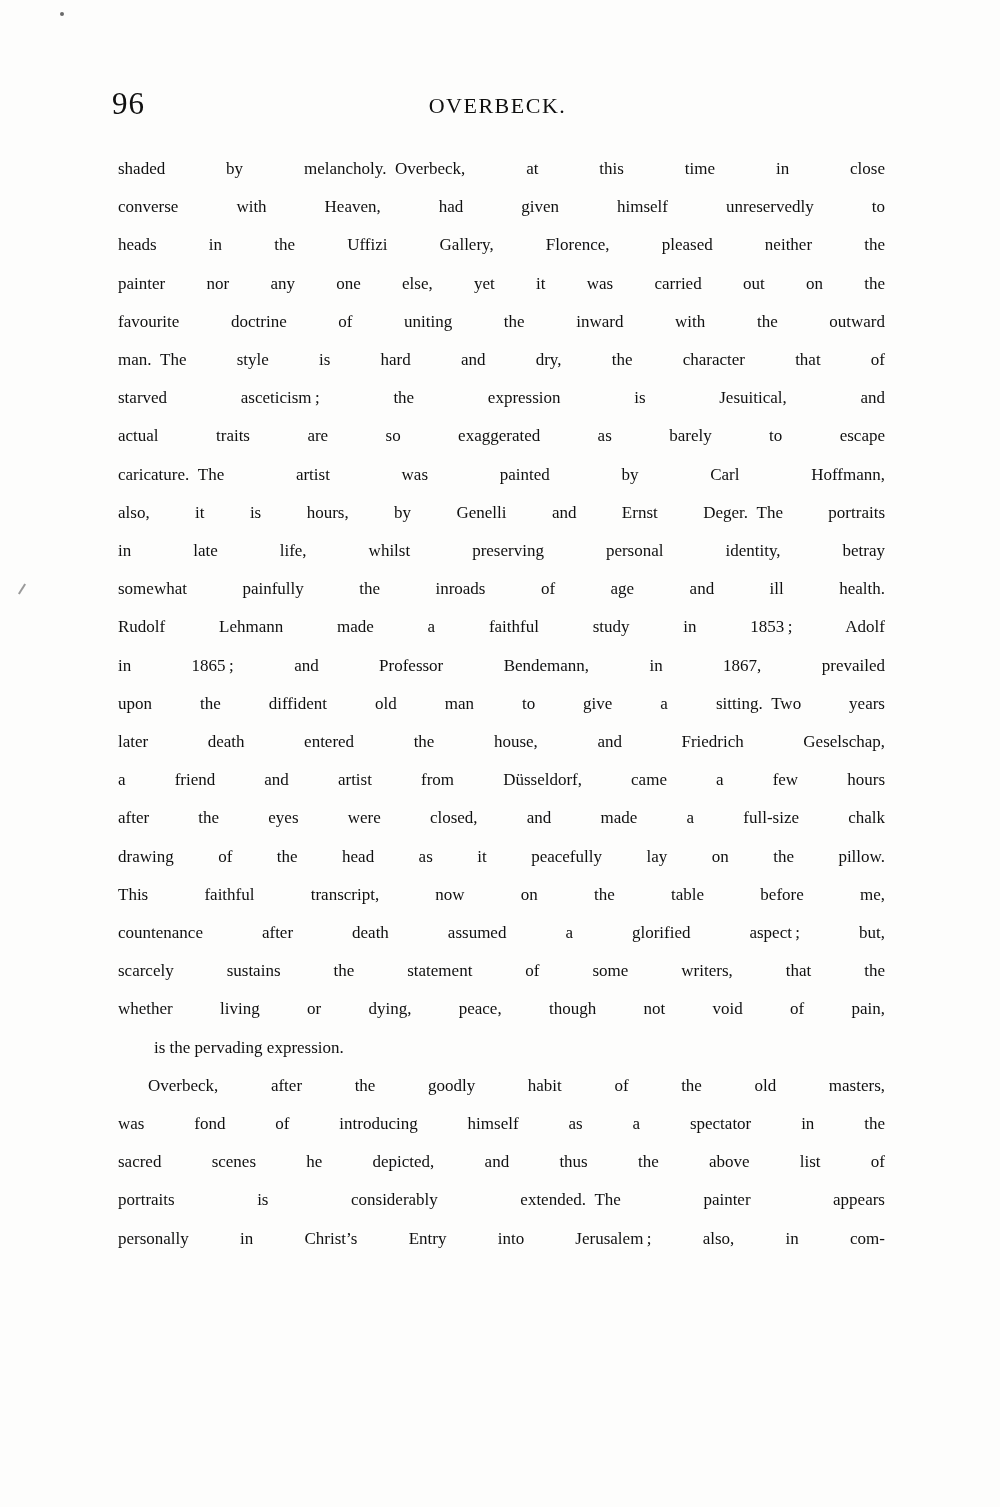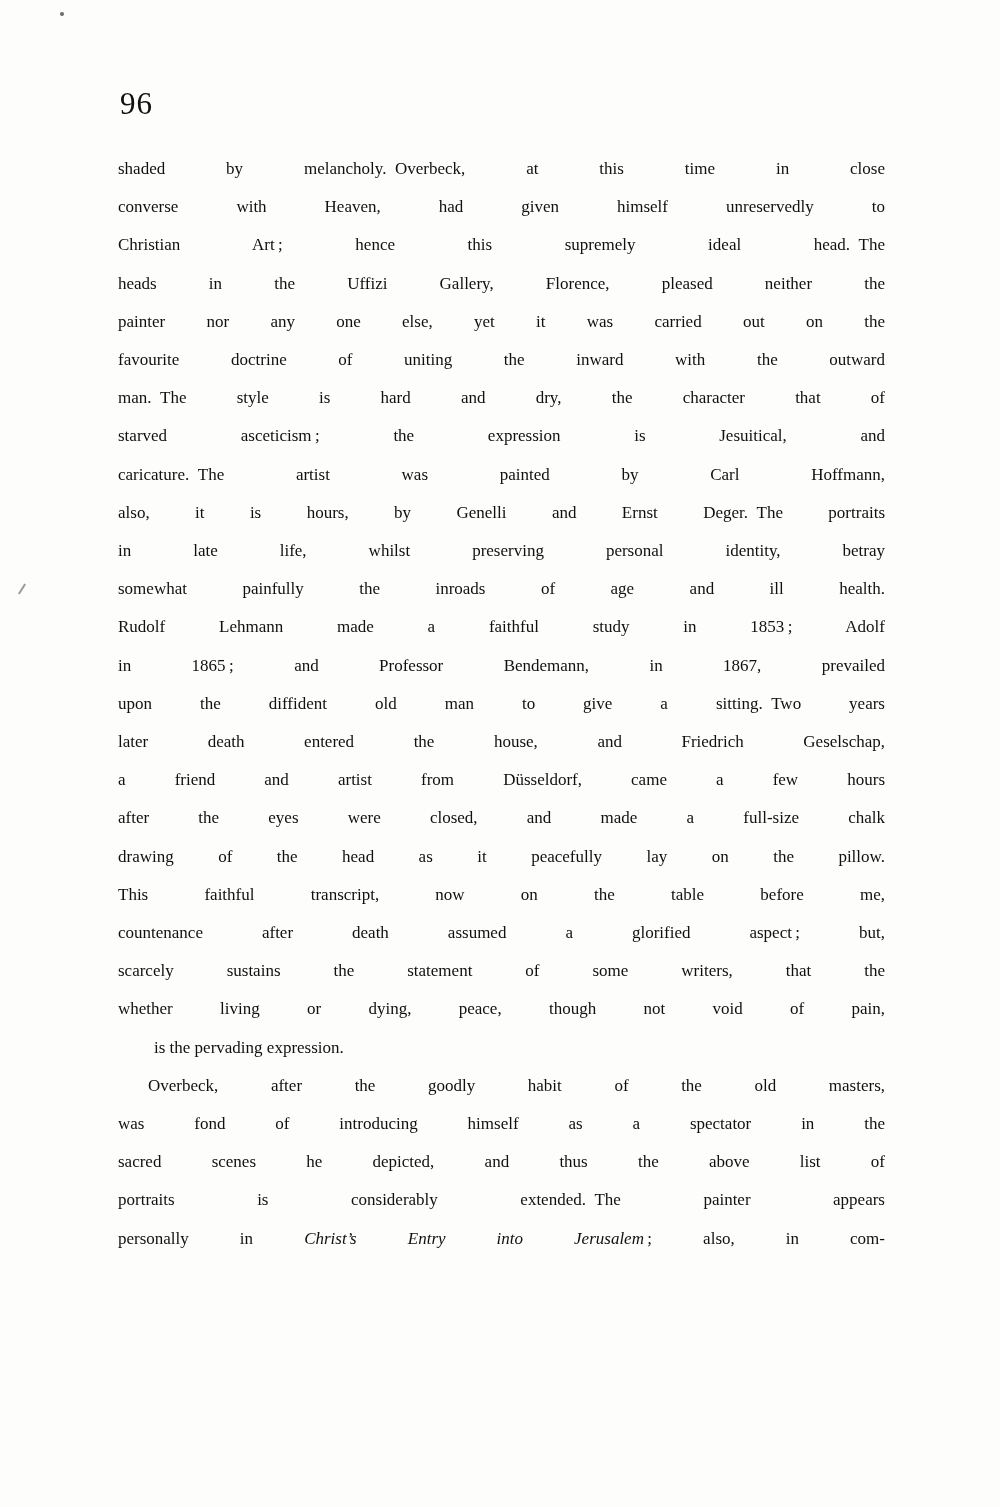--- a/index.html
+++ b/index.html
@@ -8,21 +8,21 @@
     width: 1000px;
     height: 1507px;
     background: #fdfdfc;
     font-family: "Liberation Serif", "DejaVu Serif", serif;
     color: #101010;
     overflow: hidden;
   }
   .header-row {
     position: absolute;
     top: 88px;
-    left: 118px;
+    left: 110px;
     right: 115px;
     height: 40px;
   }
   .page-number {
     position: absolute;
     left: 2px;
     top: 0;
     font-size: 31px;
     line-height: 1;
     letter-spacing: 1px;
@@ -46,21 +46,21 @@
   .paragraph { margin: 0; }
   .line {
     font-size: 17px;
     line-height: 38.2px;
     text-align: justify;
     text-align-last: justify;
     white-space: pre-wrap;
   }
   .line.no-justify { text-align-last: left; margin-left: 36px; }
   .line.indent { text-indent: 30px; }
-  .italic { font-style: italic; }
+  .italic { }
   .speck {
     position: absolute;
     background: #6a6a6a;
   }
   .speck-dot {
     left: 60px; top: 12px;
     width: 4px; height: 4px;
     border-radius: 50%;
   }
   .speck-slash {
@@ -72,32 +72,33 @@
 </style>
 </head>
 <body>
 
 <div class="page">
   <div class="speck speck-dot"></div>
   <div class="speck speck-slash"></div>
 
   <div class="header-row">
     <div class="page-number">96</div>
+    <div class="running-head">OVERBECK.</div>
   </div>
 
   <div class="text-block" id="text-block">
       <div class="paragraph">
         <div class="line"><span>shaded by melancholy. Overbeck, at this time in close</span></div>
         <div class="line"><span>converse with Heaven, had given himself unreservedly to</span></div>
-        <div class="line"><span>Christian Art ; hence this supremely ideal head. The</span></div>
         <div class="line"><span>heads in the Uffizi Gallery, Florence, pleased neither the</span></div>
         <div class="line"><span>painter nor any one else, yet it was carried out on the</span></div>
         <div class="line"><span>favourite doctrine of uniting the inward with the outward</span></div>
         <div class="line"><span>man. The style is hard and dry, the character that of</span></div>
         <div class="line"><span>starved asceticism ; the expression is Jesuitical, and</span></div>
+        <div class="line"><span>actual traits are so exaggerated as barely to escape</span></div>
         <div class="line"><span>caricature. The artist was painted by Carl Hoffmann,</span></div>
         <div class="line"><span>also, it is hours, by Genelli and Ernst Deger. The portraits</span></div>
         <div class="line"><span>in late life, whilst preserving personal identity, betray</span></div>
         <div class="line"><span>somewhat painfully the inroads of age and ill health.</span></div>
         <div class="line"><span>Rudolf Lehmann made a faithful study in 1853 ; Adolf</span></div>
         <div class="line"><span>in 1865 ; and Professor Bendemann, in 1867, prevailed</span></div>
         <div class="line"><span>upon the diffident old man to give a sitting. Two years</span></div>
         <div class="line"><span>later death entered the house, and Friedrich Geselschap,</span></div>
         <div class="line"><span>a friend and artist from Düsseldorf, came a few hours</span></div>
         <div class="line"><span>after the eyes were closed, and made a full-size chalk</span></div>

